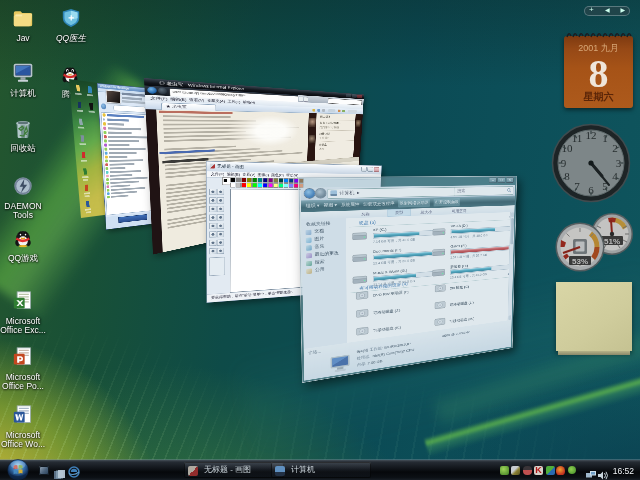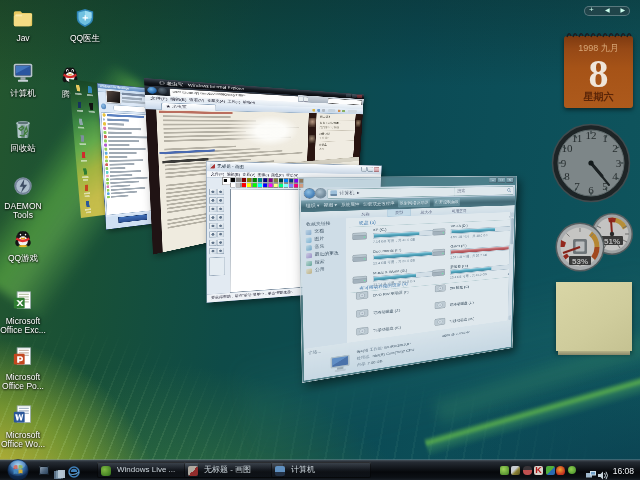--- a/index.html
+++ b/index.html
@@ -148,21 +148,21 @@
  <div class="streak"></div>
 </div>
 <div id="icons">
 <div class="dico" style="left:-9px;top:5px;"><div class="ig">
  <svg width="22" height="20" viewBox="0 0 26 24">
           <path d="M2 6 q0-2 2-2 h6 l2 2 h10 q2 0 2 2 v12 q0 2 -2 2 h-18 q-2 0 -2-2 z" fill="#e8c95e"></path>
           <path d="M2 10 l3-3 h19 l-2 13 q0 2 -2 2 h-16 q-2 0 -2-2 z" fill="#f4dc84"></path>
           <path d="M4 8 h8 v2 h-8 z" fill="#fdf2c0" opacity=".6"></path>
         </svg>
 </div>Jav</div>
-<div class="dico" style="left:53px;top:5px;"><div class="ig">
+<div class="dico" style="left:39px;top:5px;font-style:italic;"><div class="ig">
  <svg width="18" height="20" viewBox="0 0 22 24">
           <path d="M11 1 L21 4 V12 Q21 19 11 23 Q1 19 1 12 V4 Z" fill="#2f86b8"></path>
           <path d="M11 3 L19 5.4 V12 Q19 17.6 11 21 Q3 17.6 3 12 V5.4 Z" fill="#6fc1e0"></path>
           <path d="M11 3 L19 5.4 V12 Q15 14 11 12.5 Z" fill="#9adbf0"></path>
           <path d="M8 11 h2.5 V8.5 h1.5 V11 H14.5 v1.5 H12 V15 h-1.5 V12.5 H8 Z" fill="#fff"></path>
         </svg>
 </div>QQ医生</div>
 <div class="dico" style="left:-9px;top:60px;"><div class="ig">
  <svg width="22" height="22" viewBox="0 0 26 26">
           <rect x="2" y="2" width="22" height="16" rx="2" fill="#b9c4cc"></rect>
@@ -263,21 +263,21 @@
           <path d="M20 7 q2 -6 4 -1"></path>
           <path d="M26 7 q2 -6 4 -1"></path>
           <path d="M32 7 q2 -6 4 -1"></path>
           <path d="M38 7 q2 -6 4 -1"></path>
           <path d="M44 7 q2 -6 4 -1"></path>
           <path d="M50 7 q2 -6 4 -1"></path>
           <path d="M56 7 q2 -6 4 -1"></path>
           <path d="M62 7 q2 -6 4 -1"></path>
    </g>
   </svg>
-  <div class="mon">1998 九月</div>
+  <div class="mon">2001 九月</div>
   <div class="day">8</div>
   <div class="wk">星期六</div>
  </div>
  <svg id="clockg" style="position:absolute;left:551px;top:123px;filter:brightness(.88) saturate(.9);" width="80" height="80" viewBox="0 0 80 80">
   <circle cx="40" cy="40" r="38.5" fill="#20292b"></circle>
   <circle cx="40" cy="40" r="38.5" fill="none" stroke="#48565a" stroke-width="1.5"></circle>
   <circle cx="40" cy="40" r="33" fill="#8d999b"></circle>
   <circle cx="40" cy="40" r="33" fill="none" stroke="#6c7a7c" stroke-width="1"></circle>
   <g fill="#2c3436" font-family="Liberation Serif,serif" font-size="11" text-anchor="middle">
    <text x="40" y="15.5">12</text>
@@ -812,35 +812,34 @@
           <rect x="0" y="1" width="7" height="8" fill="#5a7086"></rect>
           <rect x="2" y="0.5" width="7" height="8" fill="#8098ac" opacity=".95"></rect>
           <rect x="4" y="0" width="7" height="8" fill="#b8c8d6" opacity=".95"></rect>
         </svg></div>
   <div class="ql" style="left:68px;top:4px;"><svg width="12" height="12" viewBox="0 0 12 12">
           <circle cx="6" cy="6" r="5" fill="none" stroke="#3f7fb8" stroke-width="1.5"></circle>
           <path d="M2.8 6 a3.2 3.2 0 0 1 6.4 0 z" fill="#3f7fb8"></path>
           <path d="M1 7.5 q5 2.5 10-1.5" stroke="#5f9fd0" stroke-width="1.1" fill="none"></path>
         </svg></div>
  </div>
- <div class="tbtn" style="left:97px;width:82px;"><span class="ti" style="background:radial-gradient(circle at 35% 35%,#7fba42,#2f6d18);border-radius:3px;"></span>Windows Live ...</div>
  <div class="tbtn" style="left:184px;width:80px;"><span class="ti" style="background:linear-gradient(135deg,#b0aaa0 50%,#922c2c 50%);border-radius:2px;"></span>无标题 - 画图</div>
  <div class="tbtn" style="left:271px;width:80px;"><span class="ti" style="background:linear-gradient(to bottom,#5f90c0 60%,#223044 60%);border-radius:2px;"></span>计算机</div>
  <div id="tray">
   <div class="tri" style="left:500px;background:radial-gradient(circle at 40% 35%,#9fd65a,#3f7d22);"></div>
   <div class="tri" style="left:511px;background:linear-gradient(135deg,#c8ccd0 40%,#8a8034 60%,#5a5420);"></div>
   <div class="tri" style="left:523px;background:linear-gradient(to bottom,#3a3438 50%,#c05050 50%);border-radius:45%;"></div>
   <div class="tri" style="left:534px;background:#d8d0c8;color:#b01818;font:bold 9px/9px 'Liberation Sans';text-align:center;">K</div>
   <div class="tri" style="left:546px;background:linear-gradient(135deg,#4fae3c 50%,#2a6ab0 50%);"></div>
   <div class="tri" style="left:556px;background:radial-gradient(circle at 45% 40%,#f0a030,#c03020 70%);border-radius:50% 50% 40% 40%;"></div>
   <div class="tri" style="left:568px;width:8px;height:8px;background:radial-gradient(circle at 40% 40%,#8fd050,#3f8828);border-radius:50%;"></div>
   <div class="tri" style="left:586px;width:11px;"><svg width="11" height="9" viewBox="0 0 11 9">
           <rect x="0" y="2" width="6" height="4.5" fill="#9fb8cc"></rect>
           <rect x="4" y="0" width="6" height="4.5" fill="#cfe0ec"></rect>
           <rect x="5" y="1" width="4" height="2.5" fill="#6f9fc8"></rect>
         </svg></div>
   <div class="tri" style="left:598px;width:10px;"><svg width="10" height="9" viewBox="0 0 10 9">
           <path d="M0 3 h2.5 L5 0.5 V8.5 L2.5 6 H0 Z" fill="#c8d4dc"></path>
           <path d="M6.5 2 q2 2.5 0 5 M8 0.8 q3 3.7 0 7.4" stroke="#c8d4dc" stroke-width="1" fill="none"></path>
         </svg></div>
  </div>
- <div id="clock">16:08</div>
+ <div id="clock">16:52</div>
 </div>
 
 </body></html>

